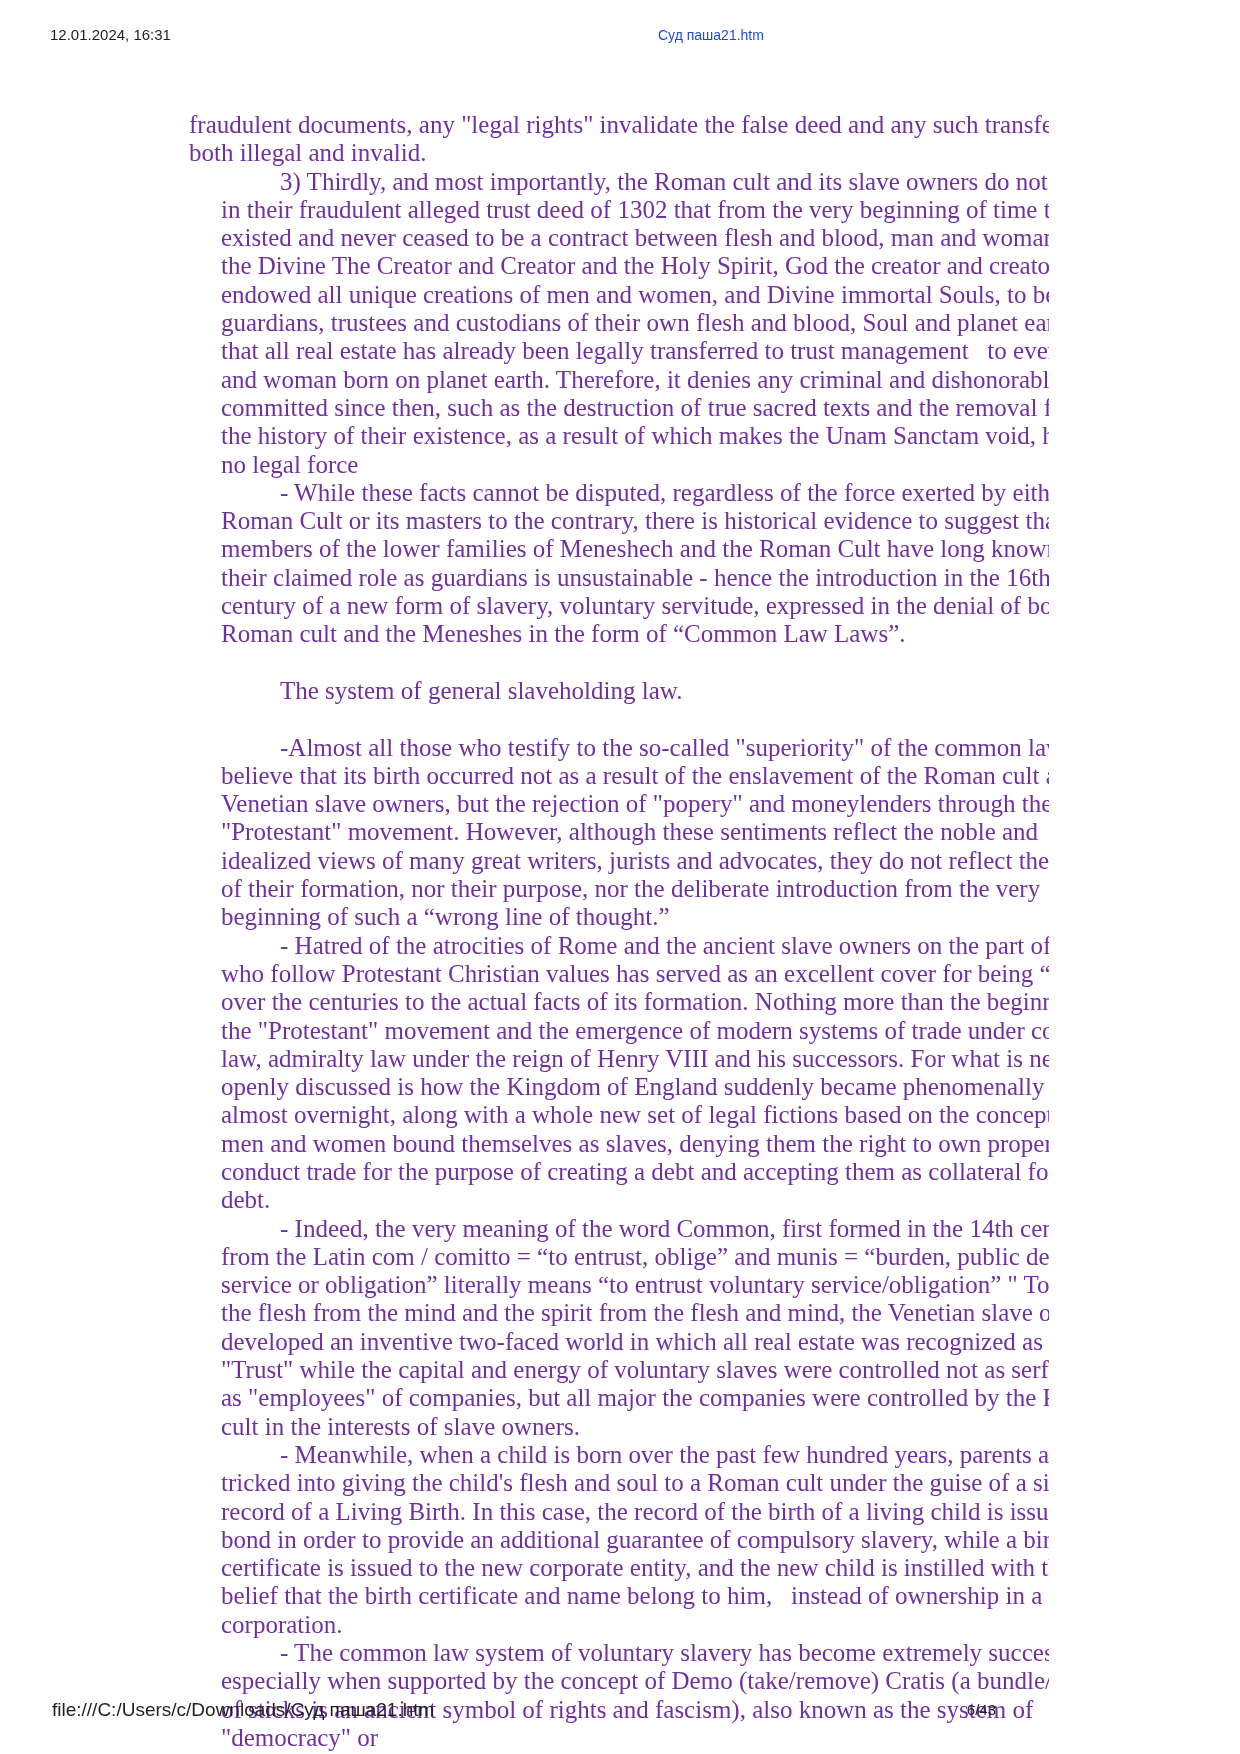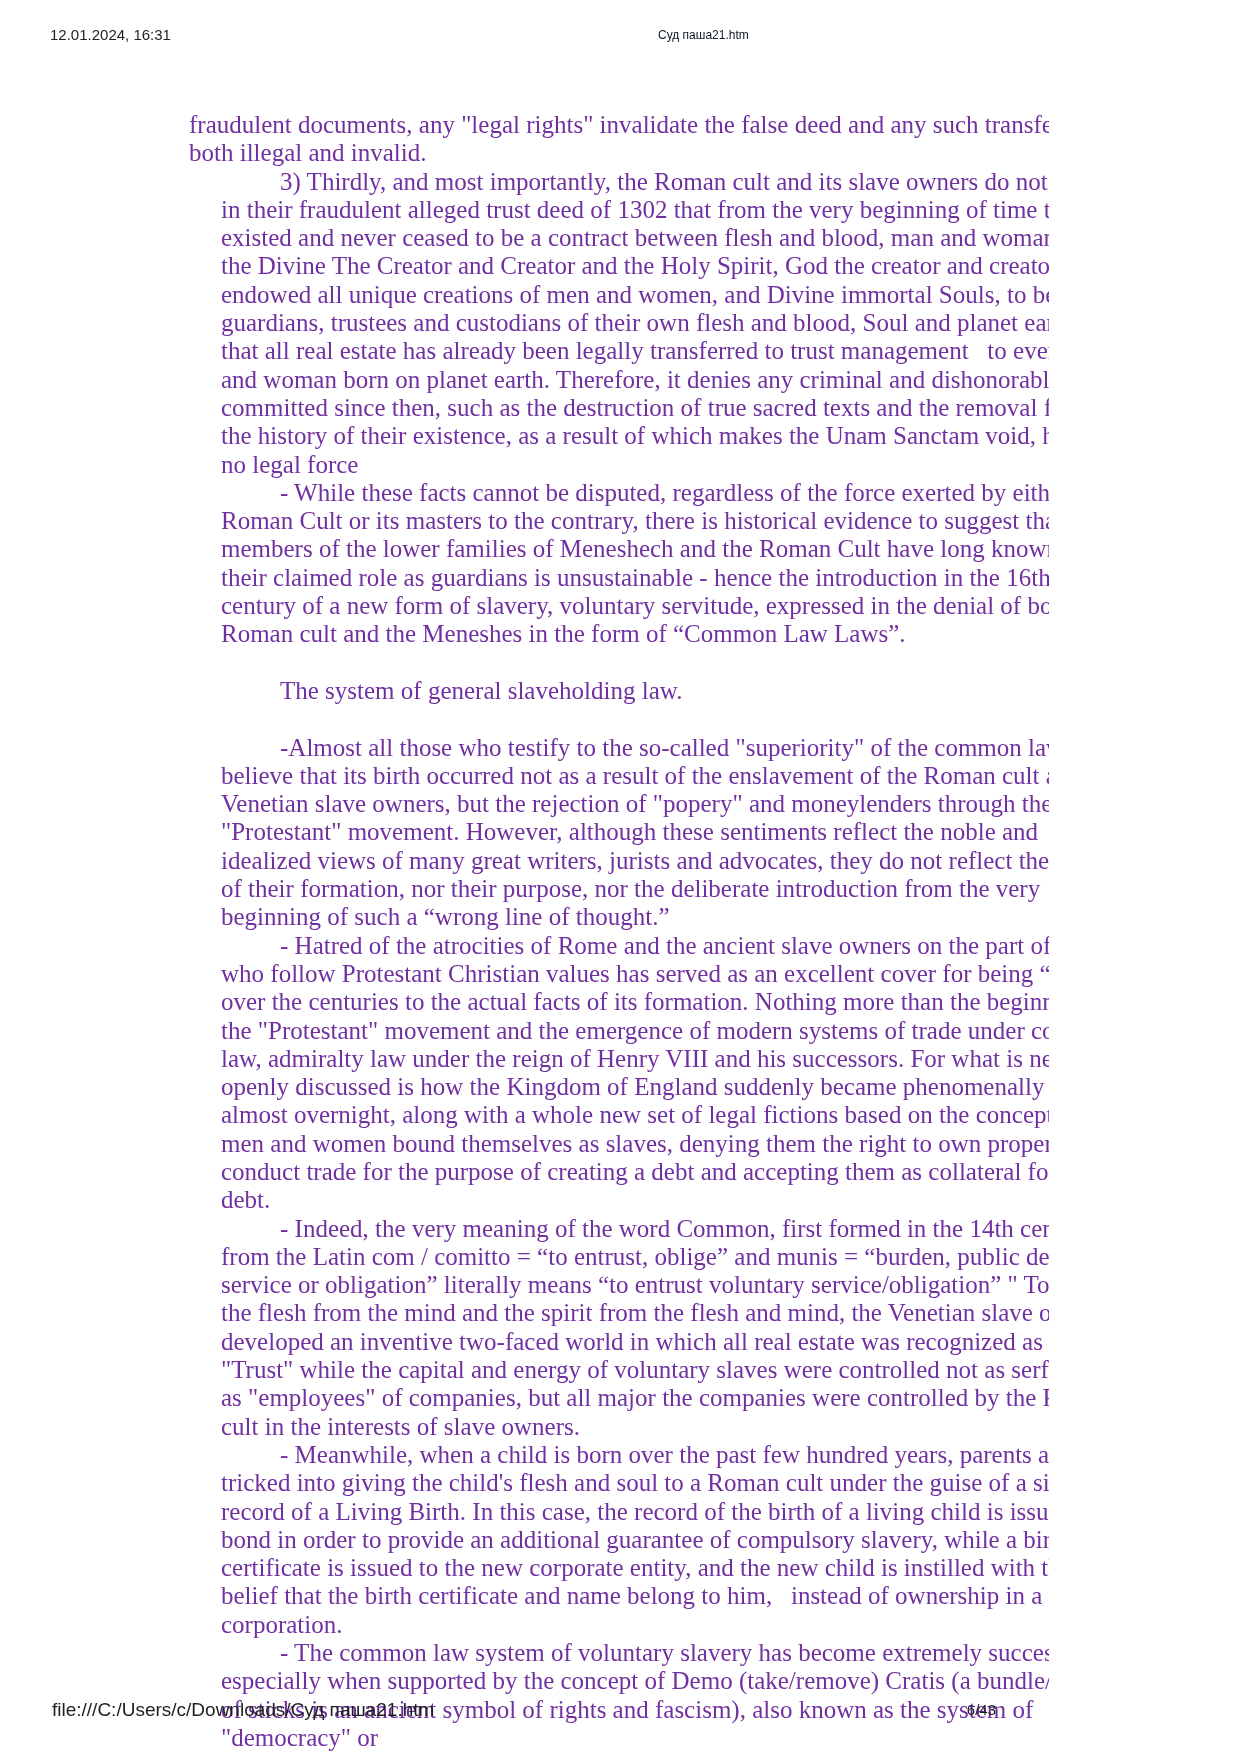--- a/index.html
+++ b/index.html
@@ -10,21 +10,21 @@
     background:#ffffff;
     overflow:hidden;
     font-family:"Liberation Sans", sans-serif;
   }
   .hdr-left{
     position:absolute;left:50px;top:26px;
     font-size:15px;line-height:18px;color:#1f1f1f;
   }
   .hdr-title{
     position:absolute;left:658px;top:26px;
-    font-size:12px;line-height:18px;color:#0f172a;
+    font-size:14px;line-height:18px;color:#1d4ed8;
   }
   .content{
     position:absolute;left:189px;top:111px;width:938px;
     font-family:"Liberation Serif", serif;
     font-size:25px;
     line-height:28.3px;
     color:#7030A0;
     white-space:pre-wrap;
     text-align:left;
   }

